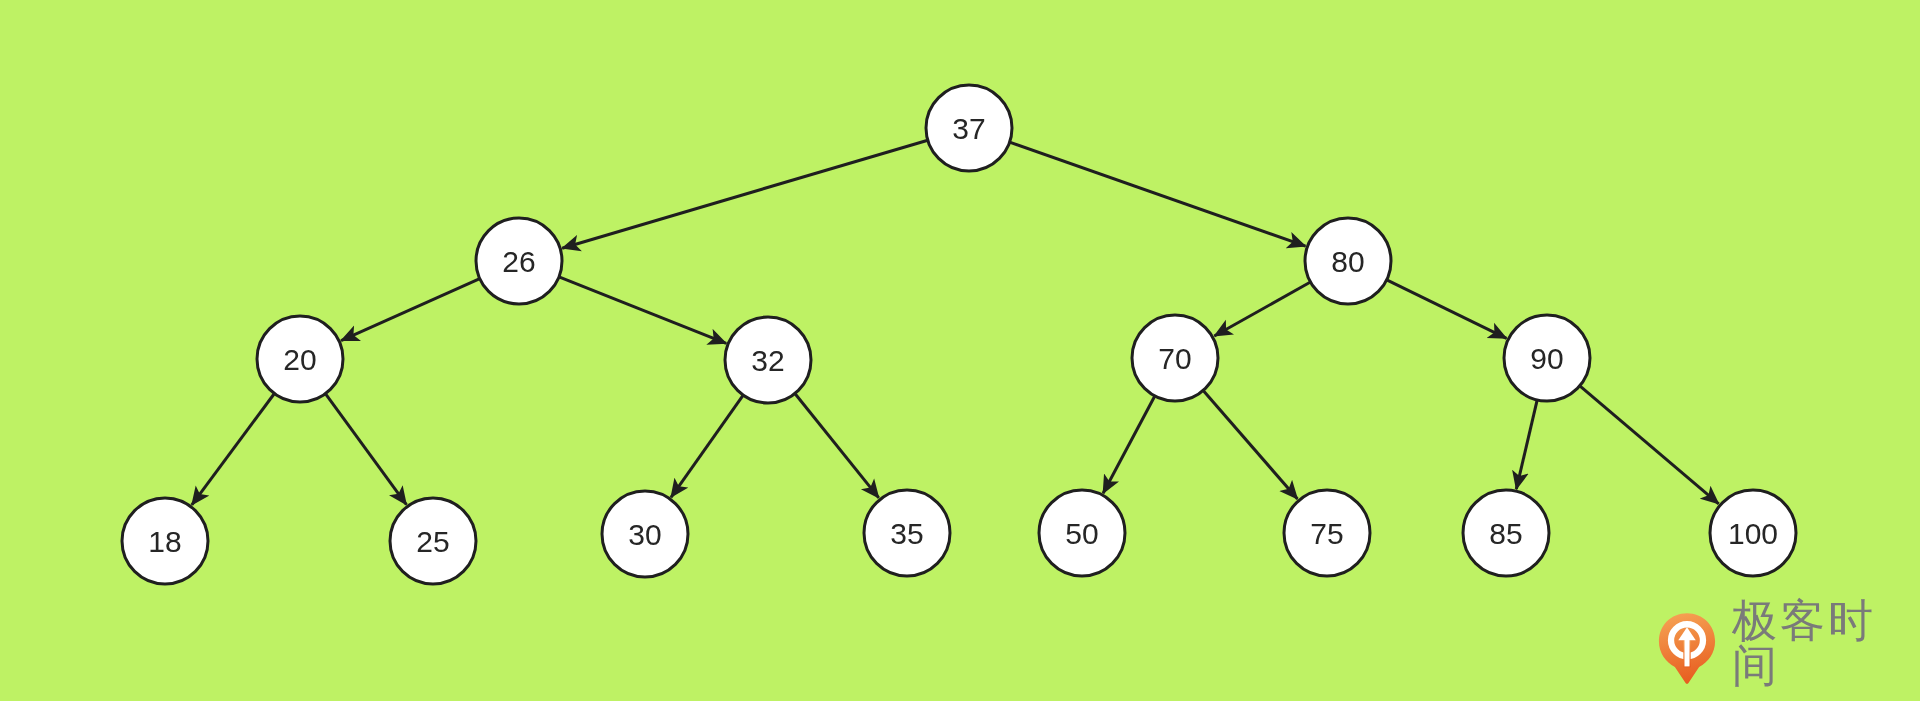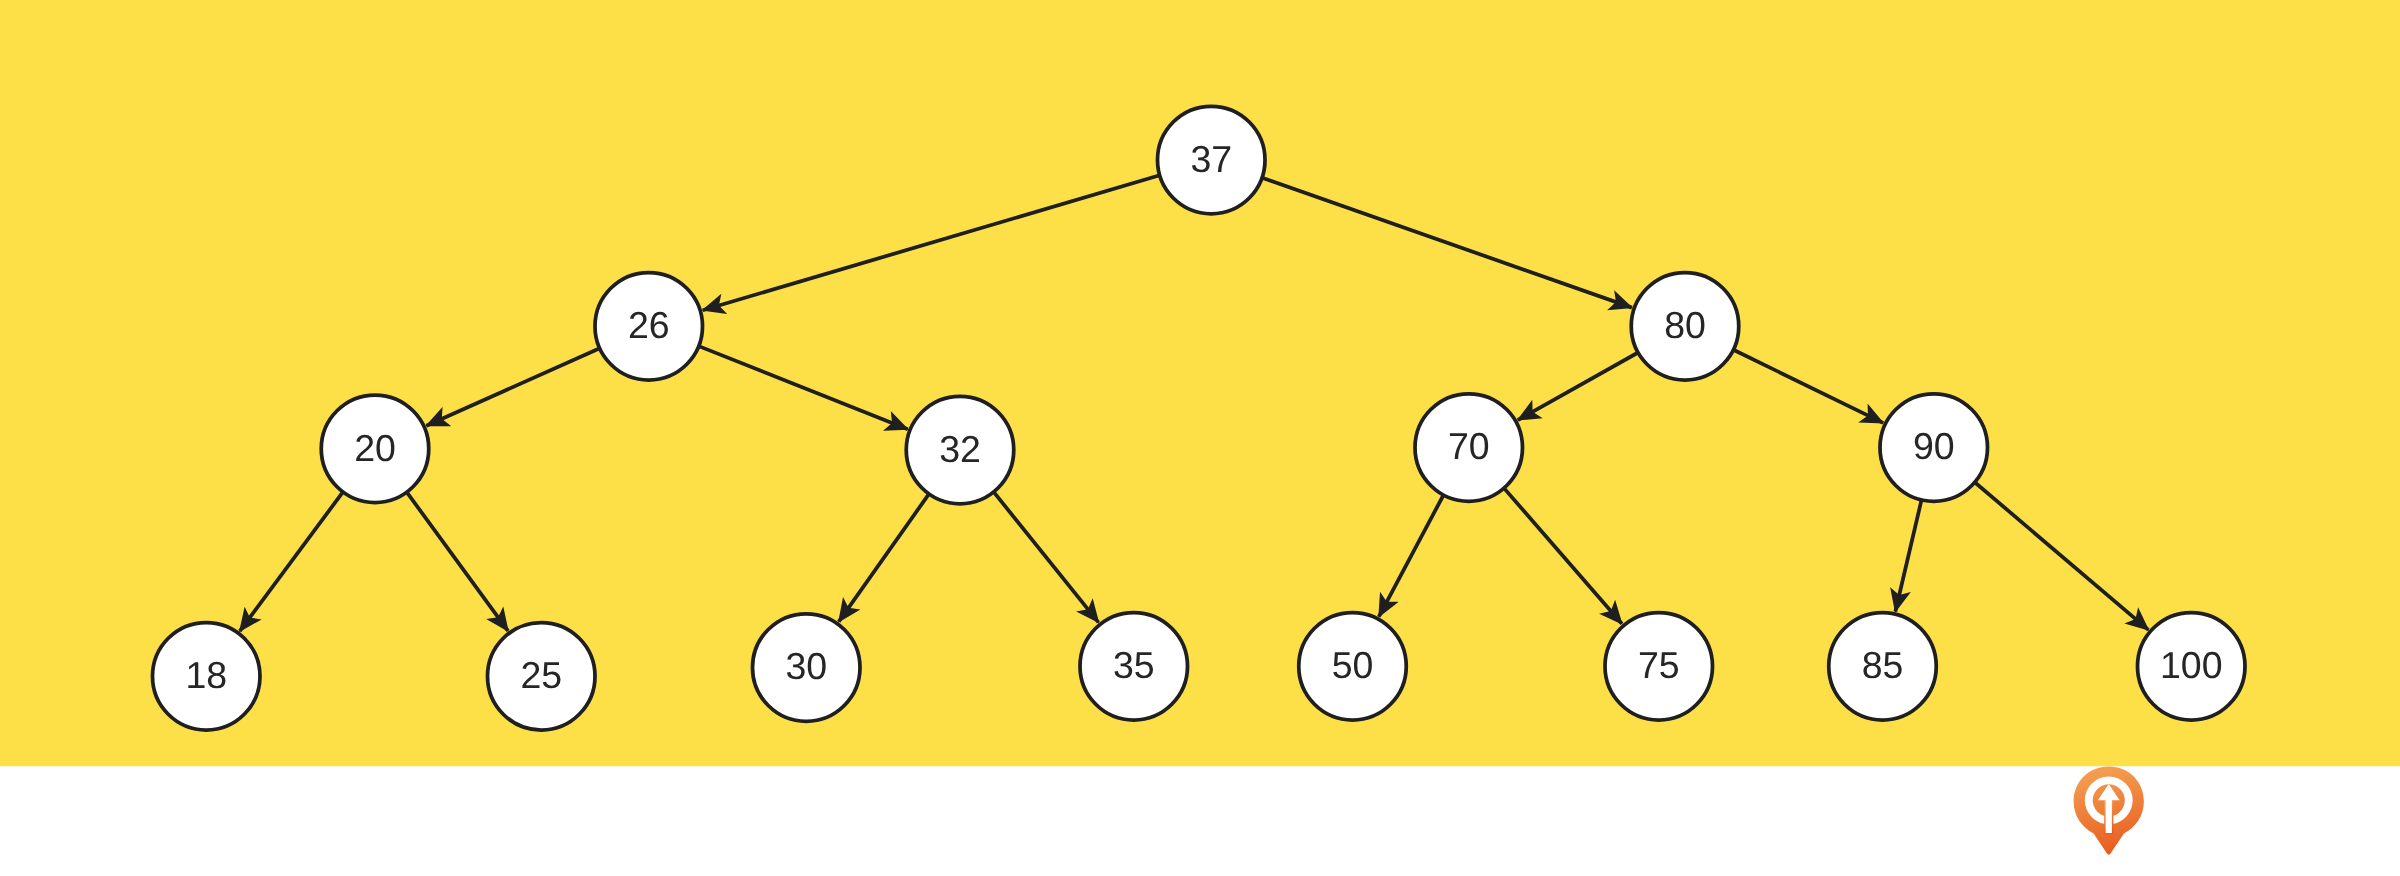--- a/index.html
+++ b/index.html
@@ -7,22 +7,22 @@
     padding: 0;
     background: #ffffff;
     width: 1920px;
     height: 701px;
     overflow: hidden;
     font-family: "Liberation Sans", "DejaVu Sans", sans-serif;
   }
   .canvas-wrap {
     position: relative;
     width: 1920px;
-    height: 613px;
-    background: #fde047;
+    height: 701px;
+    background: #bef264;
   }
   svg.tree {
     position: absolute;
     left: 0;
     top: 0;
   }
   .node-label-text {
     font-family: "Liberation Sans", "DejaVu Sans", sans-serif;
   }
   .logo {
@@ -147,15 +147,16 @@
           <stop offset="0" id="grad-top" stop-color="#F5A052"></stop>
           <stop offset="1" id="grad-bottom" stop-color="#E75B1E"></stop>
         </linearGradient>
       </defs>
       <path d="M32 2 C48.5 2 61 14.5 61 31 C61 43 54 52.5 44.5 57.5 L33.5 74 C32.8 75.2 31.2 75.2 30.5 74 L19.5 57.5 C10 52.5 3 43 3 31 C3 14.5 15.5 2 32 2 z" fill="url(#logoGrad)"></path>
       <circle cx="32" cy="30" r="16.5" fill="none" stroke="#ffffff" stroke-width="6.5"></circle>
       <rect x="28.2" y="30" width="7.6" height="28" fill="url(#logoGrad)"></rect>
       <rect x="29.4" y="28" width="5.2" height="29" fill="#ffffff"></rect>
       <path d="M32 16.5 L41 30 L23 30 z" fill="#ffffff"></path>
     </svg>
+    <span class="logo-text" style="color: rgb(122, 122, 122);">极客时间</span>
   </div>
 
 </div>
 
 </body></html>

